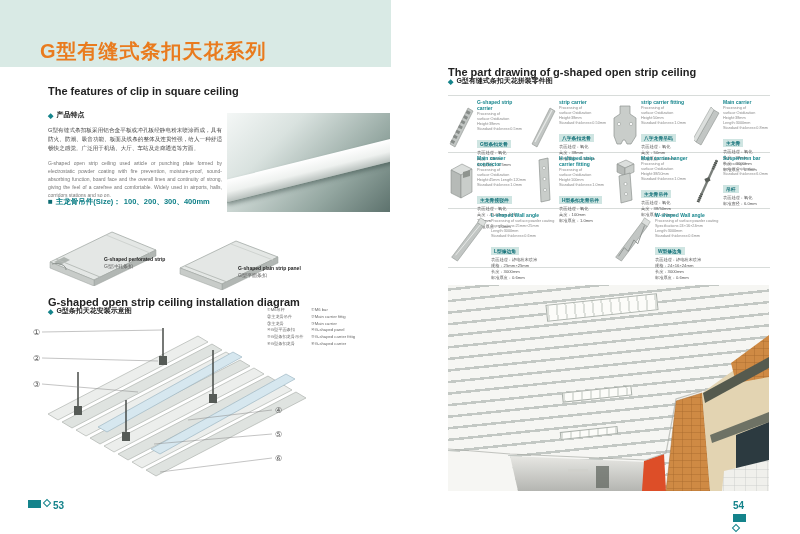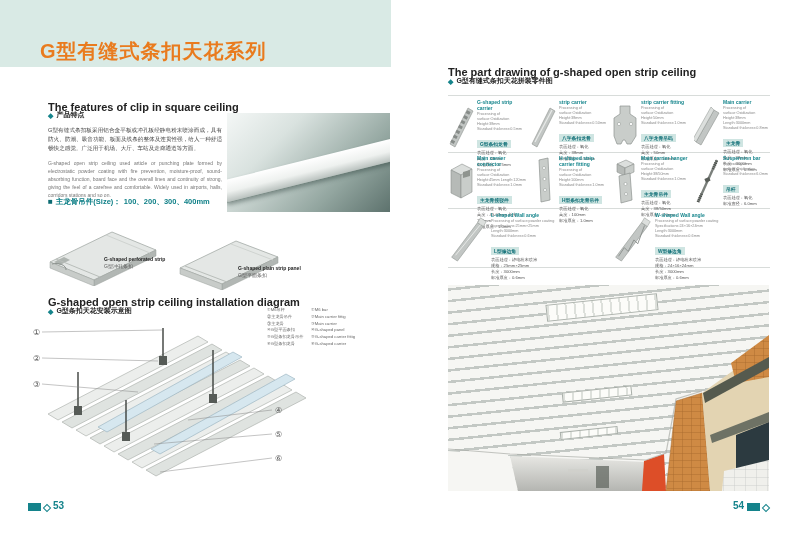--- a/index.html
+++ b/index.html
@@ -29,21 +29,21 @@
 
   .prod-label-en { font-size:5px; font-weight:bold; color:#222; line-height:1.3; }
   .prod-label-cn { font-size:5px; color:#555; line-height:1.3; }
 
   .legend { left:267px; top:307px; width:120px; }
   .legend-row { display:flex; }
   .legend-cn { width:44px; font-size:4.2px; color:#666; line-height:1.62; }
   .legend-en { font-size:4.2px; color:#666; line-height:1.62; }
 
   
-  .pagemark { display:flex; align-items:flex-end; gap:3px; }
+  .pagemark { display:flex; align-items:flex-start; gap:3px; }
   .pm-rect { width:13px; height:8px; background:#14838b; }
   .pm-diamond { width:6px; height:6px; border:1.5px solid #14838b; transform:rotate(45deg); background:#fff; }
   .pm-num { font-size:10px; font-weight:bold; color:#14838b; }
 
   
   .hairline { height:1px; background:#d8dcda; width:322px; left:448px; }
   .pcard { position:absolute; width:80px; height:50px; display:flex; gap:3px; }
   .pcard.wide { width:158px; }
   .pimg { flex:0 0 26px; }
   .pcard.wide .pimg { flex:0 0 40px; }
@@ -64,21 +64,21 @@
   svg text { font-family:"DejaVu Sans", sans-serif; }
 </style>
 </head>
 <body>
 
 <div class="sheet">
 
   <div class="abs mint-block"></div>
   <div class="abs title-cn">G型有缝式条扣天花系列</div>
 
-  <div class="abs h-en" style="left:48px; top:101px;">The features of clip in square ceiling</div>
+  <div class="abs h-en" style="left:48px; top:85px;">The features of clip in square ceiling</div>
   <div class="abs h-cn-row" style="left:48px; top:110px;">
     <span class="diamond">◆</span>
     <span>产品特点</span>
   </div>
   <div class="abs body-cn" style="left:48px; top:126px; width:174px;">G型有缝式条扣板采用铝合金平板或冲孔板经静电粉末喷涂而成，具有防火、防潮、吸音功能、板面及线条的整体及连贯性强，给人一种舒适畅快之感觉。广泛用于机场、大厅、车站及走廊通道等方面。</div>
   <div class="abs body-en" style="left:48px; top:159px; width:174px;">G-shaped open strip ceiling used article or punching plate formed by electrostatic powder coating with fire prevention, moisture-proof, sound-absorbing function, board face and the overall lines and continuity of strong, giving the feel of a carefree and comfortable. Widely used in airports, halls, corridors stations and so on.</div>
 
   <div class="abs size-row" style="left:48px; top:197px;">
     <span class="size-square">■</span>
     <span>主龙骨吊件(Size)：</span>
@@ -430,19 +430,19 @@
       <polygon points="262,150 321,127 321,137 264,158" fill="#6e7265"></polygon>
 
       <polygon points="288,150 321,137 321,176 288,186" fill="#2c3a40"></polygon>
 
       <polygon points="276,186 321,175 321,206 274,206" fill="url(#tilesW)"></polygon>
 
       <polyline points="0,164 62,169 198,175 218,168 228,114 254,106" fill="none" stroke="#a9ada7" stroke-width="1.2" opacity="0.7"></polyline>
     </svg>
   </div>
 
-  <div class="abs pagemark" style="left:733px; top:500px;">
+  <div class="abs pagemark" style="left:733px; top:500px;flex-direction:column;">
     <div class="pm-num">54</div>
     <div class="pm-rect"></div>
     <div class="pm-diamond"></div>
   </div>
 
 </div>
 
 </body></html>

